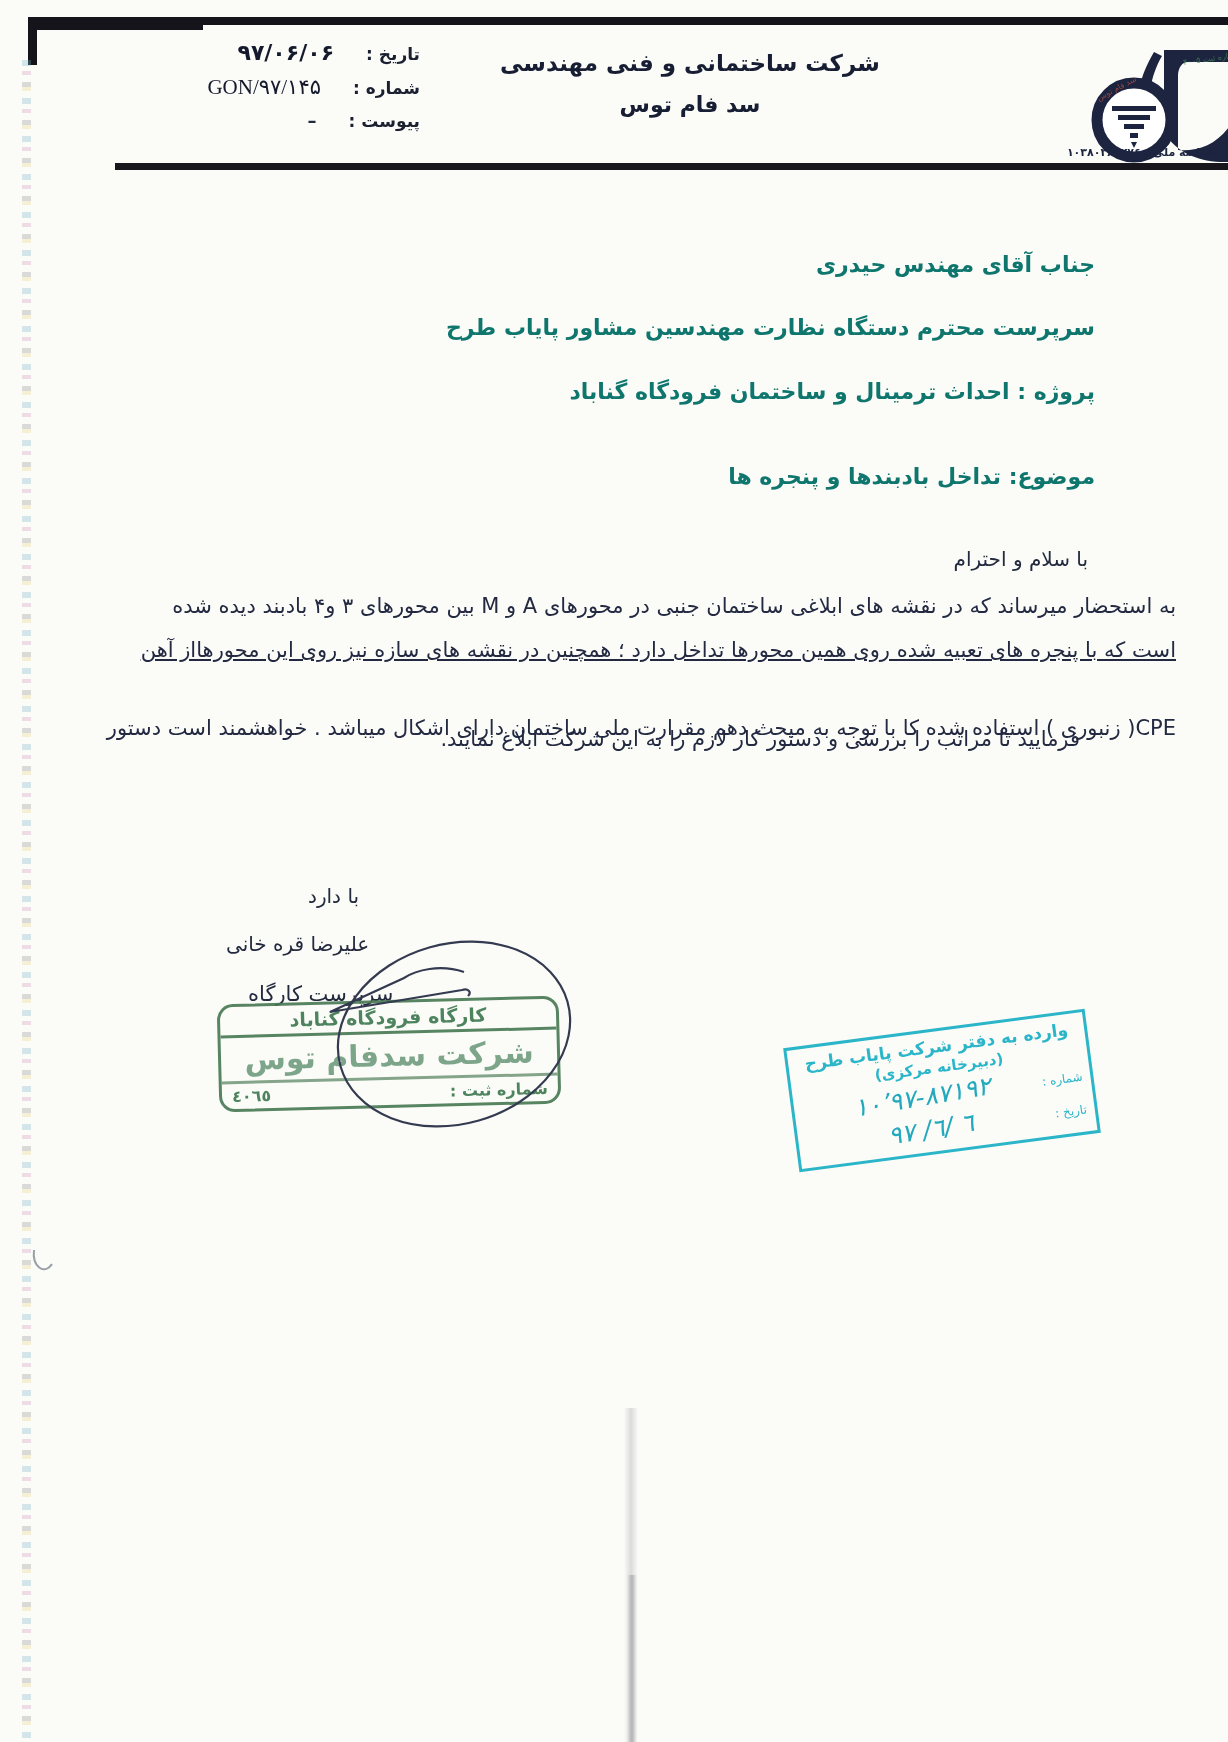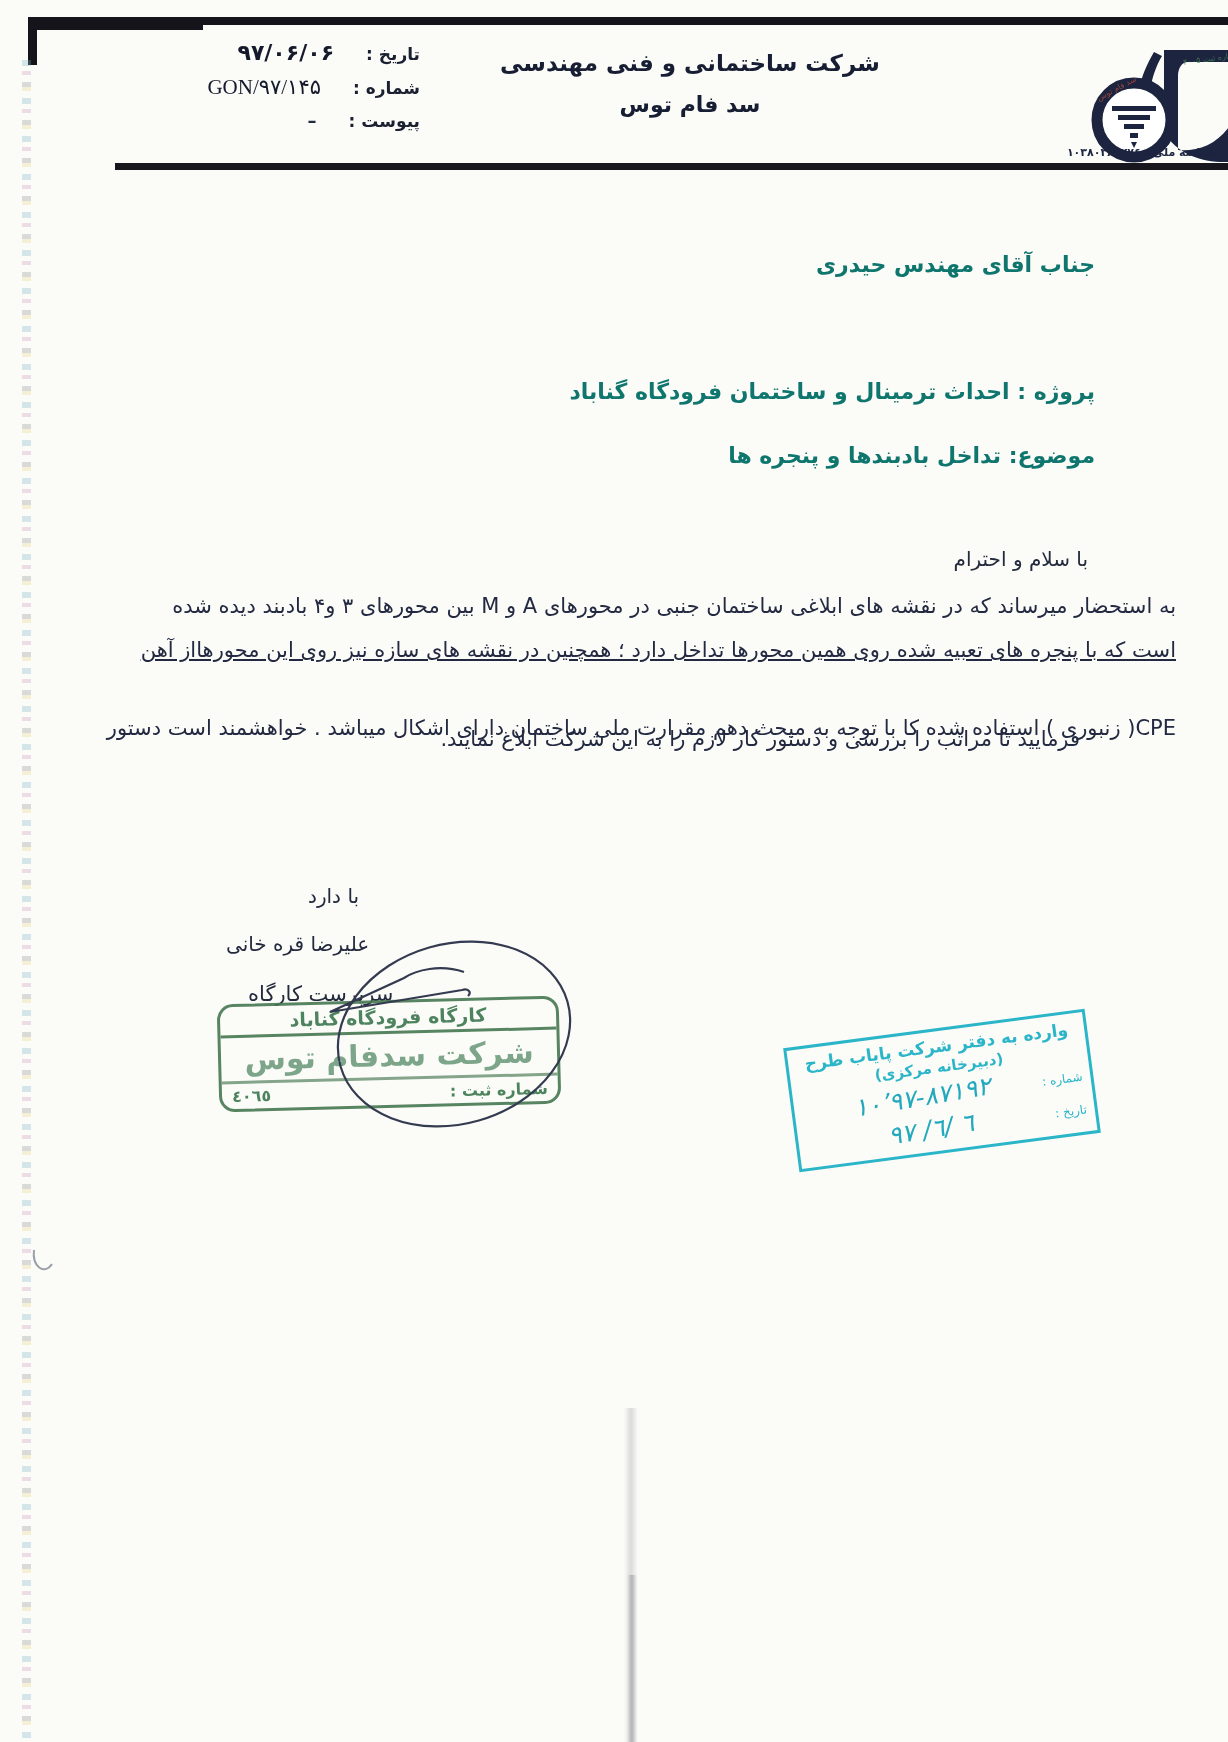--- a/index.html
+++ b/index.html
@@ -45,21 +45,21 @@
   .company .l1{font-size:23px;font-weight:bold;margin-bottom:16px;}
   .company .l2{font-size:22px;font-weight:bold;}
   .divider{position:absolute;left:115px;right:0;top:163px;height:7px;background:#17171d;}
   
   .logo{position:absolute;right:-18px;top:32px;width:170px;height:140px;}
   .logo-reg{position:absolute;right:6px;top:22px;font-size:8px;color:#3f7a52;transform:rotate(-8deg);white-space:nowrap;opacity:.9;}
   .logo-arc{position:absolute;right:108px;top:52px;font-size:8px;color:#a0483a;transform:rotate(-28deg);white-space:nowrap;opacity:.9;}
   .logo-nid{position:absolute;right:12px;top:146px;font-size:11px;color:#1c2440;white-space:nowrap;font-weight:bold;}
   
   .recipient-line{position:absolute;right:133px;font-weight:bold;font-size:22px;color:#0f766e;white-space:nowrap;}
-  .r1{top:252px;} .r2{top:315px;} .r3{top:379px;} .r4{top:443px;}
+  .r1{top:252px;} .r2{top:315px;} .r3{top:379px;} .r4{top:464px;}
   .salutation{position:absolute;right:140px;top:547px;font-size:20px;white-space:nowrap;}
   .body-line{position:absolute;font-size:21px;color:#222941;white-space:nowrap;direction:rtl;}
   .b1{right:52px;top:594px;} .b2{right:52px;top:638px;text-decoration:underline;} .b3{right:52px;top:716px;} .b4{right:148px;top:727px;}
   
   .sig-thanks{position:absolute;left:308px;top:884px;font-size:20px;white-space:nowrap;}
   .sig-name{position:absolute;left:226px;top:932px;font-size:20px;white-space:nowrap;}
   .sig-title{position:absolute;left:248px;top:982px;font-size:21px;white-space:nowrap;}
   .sig-draw{position:absolute;left:312px;top:902px;width:280px;height:245px;z-index:6;}
   
   .stamp-site{
@@ -135,20 +135,21 @@
       <path d="M55,110 L61,110 L58,116 Z" fill="#1c2440"></path>
     </svg>
     <span class="logo-reg">شماره ثبت ۴۰۰۵</span>
     <span class="logo-arc">سد فام توس</span>
   </div>
   <div class="logo-nid">شناسه ملی : ۱۰۳۸۰۳۸۹۲۷۶</div>
 
   <div class="divider"></div>
 
   <div class="recipient-line r1">جناب آقای مهندس حیدری</div>
+  <div class="recipient-line r2">سرپرست محترم دستگاه نظارت مهندسین مشاور پایاب طرح</div>
   <div class="recipient-line r3">پروژه : احداث ترمینال و ساختمان فرودگاه گناباد</div>
   <div class="recipient-line r4">موضوع: تداخل بادبندها و پنجره ها</div>
 
   <div class="salutation">با سلام و احترام</div>
   <div class="body-line b1">به استحضار میرساند که در نقشه های ابلاغی ساختمان جنبی در محورهای  A  و  M  بین محورهای ۳ و۴ بادبند دیده شده</div>
   <div class="body-line b2">است که با پنجره های تعبیه شده روی همین محورها تداخل دارد ؛ همچنین در نقشه های سازه نیز روی این محورهااز آهن</div>
   <div class="body-line b3">CPE( زنبوری ) استفاده شده کا با توجه به مبحث دهم مقرارت ملی ساختمان دارای اشکال میباشد . خواهشمند است دستور</div>
   <div class="body-line b4">فرمایید تا مراتب را بررسی و دستور کار لازم را به این شرکت ابلاغ نمایند.</div>
 
   <div class="sig-thanks">با دارد</div>

